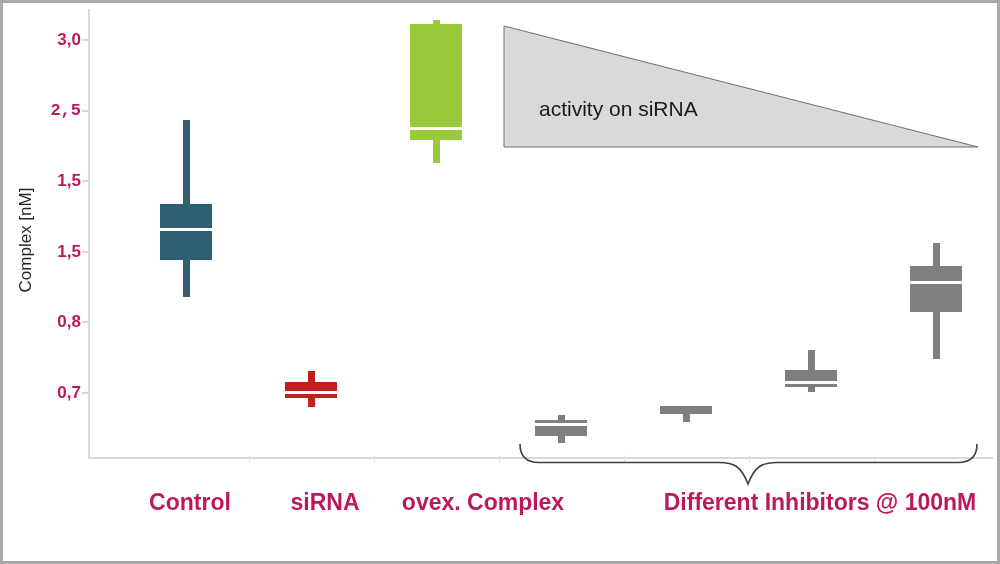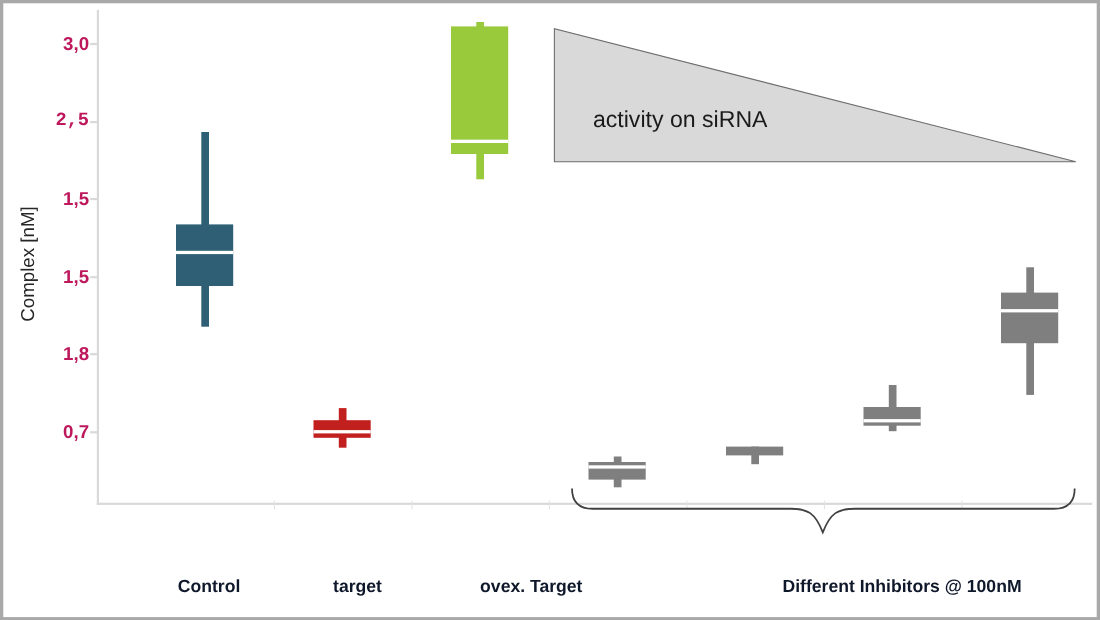--- a/index.html
+++ b/index.html
@@ -29,43 +29,42 @@
     font-size:17px;font-weight:bold;color:#be185d;
   }
   .ytick-mark{position:absolute;background:#D9D9D9;}
   .xtick-mark{position:absolute;background:#E3E3E3;}
   .whisker{position:absolute;}
   .box-rect{position:absolute;}
   .median-line{position:absolute;}
   .xlab{
     position:absolute;top:484px;height:30px;
     display:flex;align-items:center;justify-content:center;
-    font-size:16px;font-weight:bold;color:#0f172a;
+    font-size:23px;font-weight:bold;color:#be185d;
     white-space:nowrap;
-    margin-top:32px;
   }
   .activity-text{
     position:absolute;left:536px;top:94px;
     font-size:21px;color:#1A1A1A;white-space:nowrap;
   }
   .overlay-svg{position:absolute;left:0;top:0;pointer-events:none;}
 </style>
 </head>
 <body>
 
 <div class="canvas">
 
   <div class="plot-area"></div>
 
   <div class="y-title">Complex [nM]</div>
 
   <div id="yaxis-layer">
       <div class="ytick-label" style="left: 36px; top: 379.5px;">0,7</div>
       <div class="ytick-mark" style="left: 79px; top: 388.5px; width: 7px; height: 2px; background: rgb(217, 217, 217);"></div>
-      <div class="ytick-label" style="left: 36px; top: 309px;">1,8</div>
+      <div class="ytick-label" style="left: 36px; top: 309px;">0,8</div>
       <div class="ytick-mark" style="left: 79px; top: 318px; width: 7px; height: 2px; background: rgb(217, 217, 217);"></div>
       <div class="ytick-label" style="left: 36px; top: 238.5px;">1,5</div>
       <div class="ytick-mark" style="left: 79px; top: 247.5px; width: 7px; height: 2px; background: rgb(217, 217, 217);"></div>
       <div class="ytick-label" style="left: 36px; top: 168px;">1,5</div>
       <div class="ytick-mark" style="left: 79px; top: 177px; width: 7px; height: 2px; background: rgb(217, 217, 217);"></div>
       <div class="ytick-label" style="left: 36px; top: 97.5px; font-family: Liberation Mono, monospace;">2,5</div>
       <div class="ytick-mark" style="left: 79px; top: 106.5px; width: 7px; height: 2px; background: rgb(217, 217, 217);"></div>
       <div class="ytick-label" style="left: 36px; top: 27px;">3,0</div>
       <div class="ytick-mark" style="left: 79px; top: 36px; width: 7px; height: 2px; background: rgb(217, 217, 217);"></div>
     </div>
@@ -104,17 +103,17 @@
     <polygon points="501,23 501,144 975,144" id="activity-triangle" fill="#D9D9D9" stroke="#6E6E6E"></polygon>
     <path d="M517,441 C517,452 522,459.5 536,459.5 L716,459.5
              C731,459.5 738,463 745,481
              C752,463 759,459.5 774,459.5 L955,459.5
              C969,459.5 974,452 974,441" fill="none" stroke-width="1.6" id="inhibitors-brace" stroke="#404040"></path>
   </svg>
 
   <div class="activity-text">activity on siRNA</div>
 
   <div class="xlab" style="left:87px;width:200px">Control</div>
-  <div class="xlab" style="left:222px;width:200px">target</div>
-  <div class="xlab" style="left:360px;width:240px">ovex. Target</div>
+  <div class="xlab" style="left:222px;width:200px">siRNA</div>
+  <div class="xlab" style="left:360px;width:240px">ovex. Complex</div>
   <div class="xlab" style="left:617px;width:400px">Different Inhibitors @ 100nM</div>
 
 </div>
 
 </body></html>

